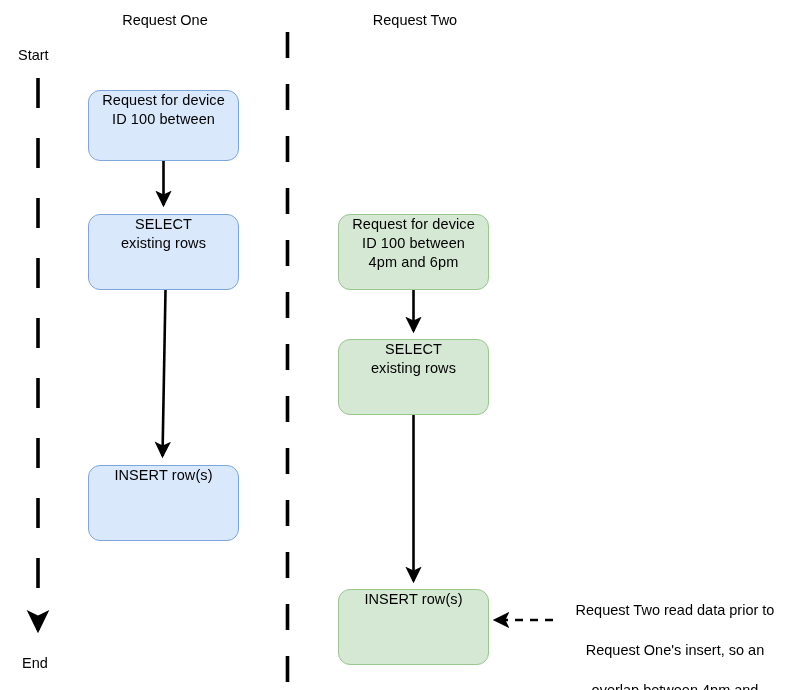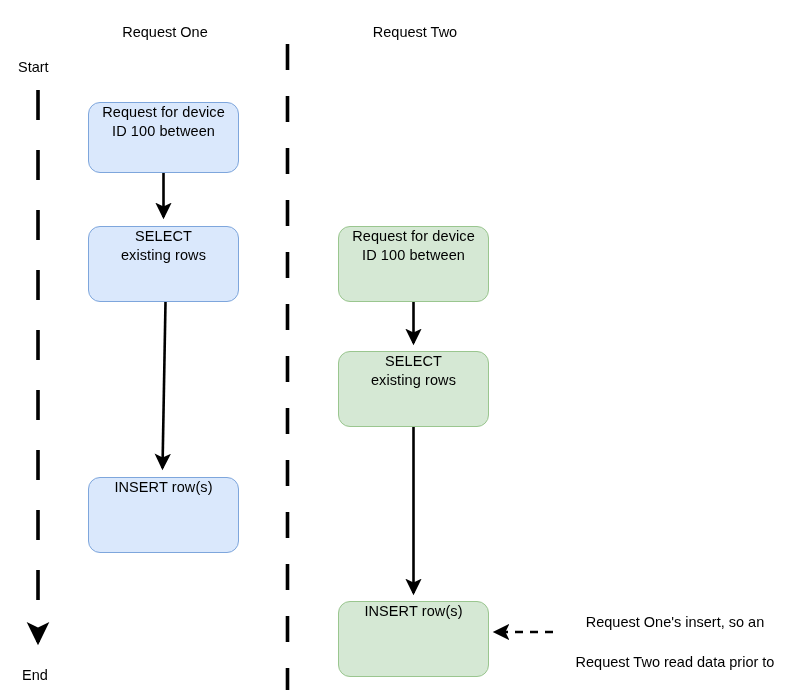--- a/index.html
+++ b/index.html
@@ -10,21 +10,21 @@
   body {
     width: 794px;
     height: 690px;
     position: relative;
     overflow: hidden;
     font-family: "Liberation Sans", sans-serif;
     color: #000000;
   }
   #canvas {
     position: absolute;
-    left: 0; top: 12px;
+    left: 0; top: 0;
     width: 794px;
     height: 608px;
     border-radius: 8px;
   }
   .svg-layer {
     position: absolute;
     left: 0; top: 0;
     width: 794px;
     height: 690px;
     pointer-events: none;
@@ -140,36 +140,37 @@
   <div class="node node-blue" style="left:88px; top:465px; width:151px; height:76px;">
     <div>
       <span>INSERT row(s)</span>
     </div>
   </div>
 
   <div class="node node-green" style="left:338px; top:214px; width:151px; height:76px;">
     <div>
       <span>Request for device</span>
       <span>ID 100 between</span>
+      <span>4pm and 6pm</span>
     </div>
   </div>
 
   <div class="node node-green" style="left:338px; top:339px; width:151px; height:76px;">
     <div>
       <span>SELECT</span>
       <span>existing rows</span>
     </div>
   </div>
 
   <div class="node node-green" style="left:338px; top:589px; width:151px; height:76px;">
     <div>
       <span>INSERT row(s)</span>
     </div>
   </div>
 
   <div class="annotation" style="left:556px; top:580px; width:238px;">
+    <span style="display: block;">Request Two read data prior to</span>
     <span style="display: block;">Request One's insert, so an</span>
-    <span style="display: block;">Request Two read data prior to</span>
     <span style="display: block;">overlap between 4pm and</span>
     
   </div>
 
 </div>
 
 </body></html>

